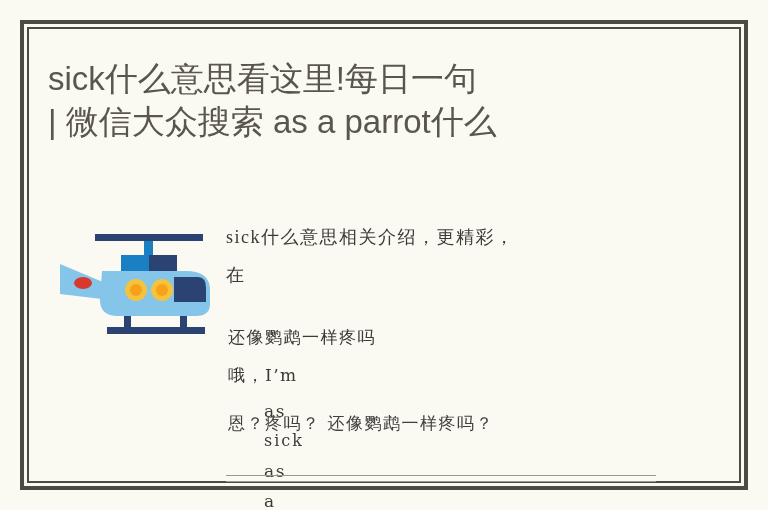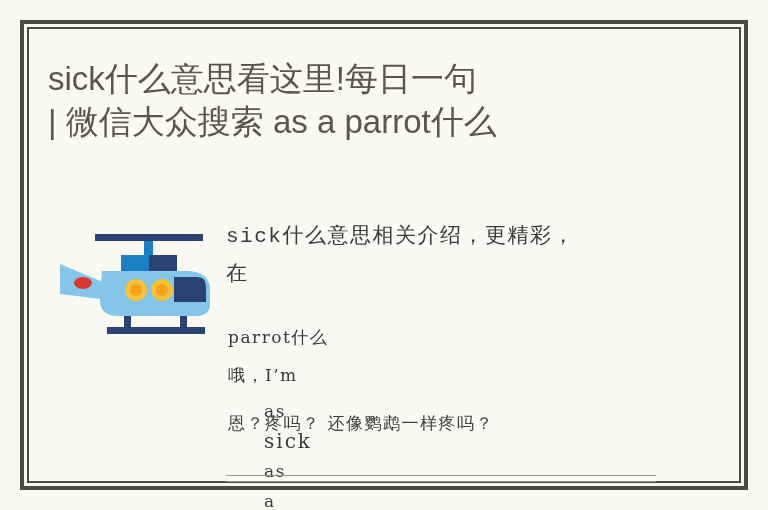--- a/index.html
+++ b/index.html
@@ -64,22 +64,22 @@
     height: 106px;
   }
 
   
   .body-col {
     position: absolute;
     left: 226px;
     top: 218px;
     width: 430px;
     color: #3c3a35;
-    font-family: Liberation Mono, monospace;
-    font-size: 21px;
+    font-family: Liberation Serif, serif;
+    font-size: 18px;
     line-height: 38px;
     letter-spacing: 1.5px;
   }
   .body-col .ln { white-space: nowrap; }
 
   
   .overlay-a {
     position: absolute;
     left: 228px;
     top: 318px;
@@ -110,21 +110,21 @@
     position: absolute;
     left: 228px;
     top: 396px;
     color: #3c3a35;
     font-family: "DejaVu Serif", serif;
     font-size: 17px;
     letter-spacing: 1.5px;
     line-height: 30px;
   }
   .word-stack .w { display: block; margin-left: 36px; }
-  .word-stack .w-big { font-size: 20px; letter-spacing: 2px; text-align: center; }
+  .word-stack .w-big { font-size: 16px; letter-spacing: 2px; text-align: center; }
 
   
   .rule {
     position: absolute;
     left: 226px;
     width: 430px;
     height: 1px;
     background: #9a978d;
   }
   .rule.r1 { top: 475px; }
@@ -167,21 +167,21 @@
 
     <rect x="49" y="99" width="98" height="7" fill="#2b4373"></rect>
   </svg>
 
   <div class="body-col">
     <div class="ln">sick什么意思相关介绍，更精彩，</div>
     <div class="ln">在</div>
   </div>
 
   <div class="overlay-a">
-    <div class="ln">parrot什么</div>
+    <div class="ln">还像鹦鹉一样疼吗</div>
     <div class="ln">哦，I’m</div>
   </div>
 
   <div class="word-stack">
     <span class="w">as</span>
     <span class="w w-big">sick</span>
     <span class="w">as</span>
     <span class="w">a</span>
   </div>
 

